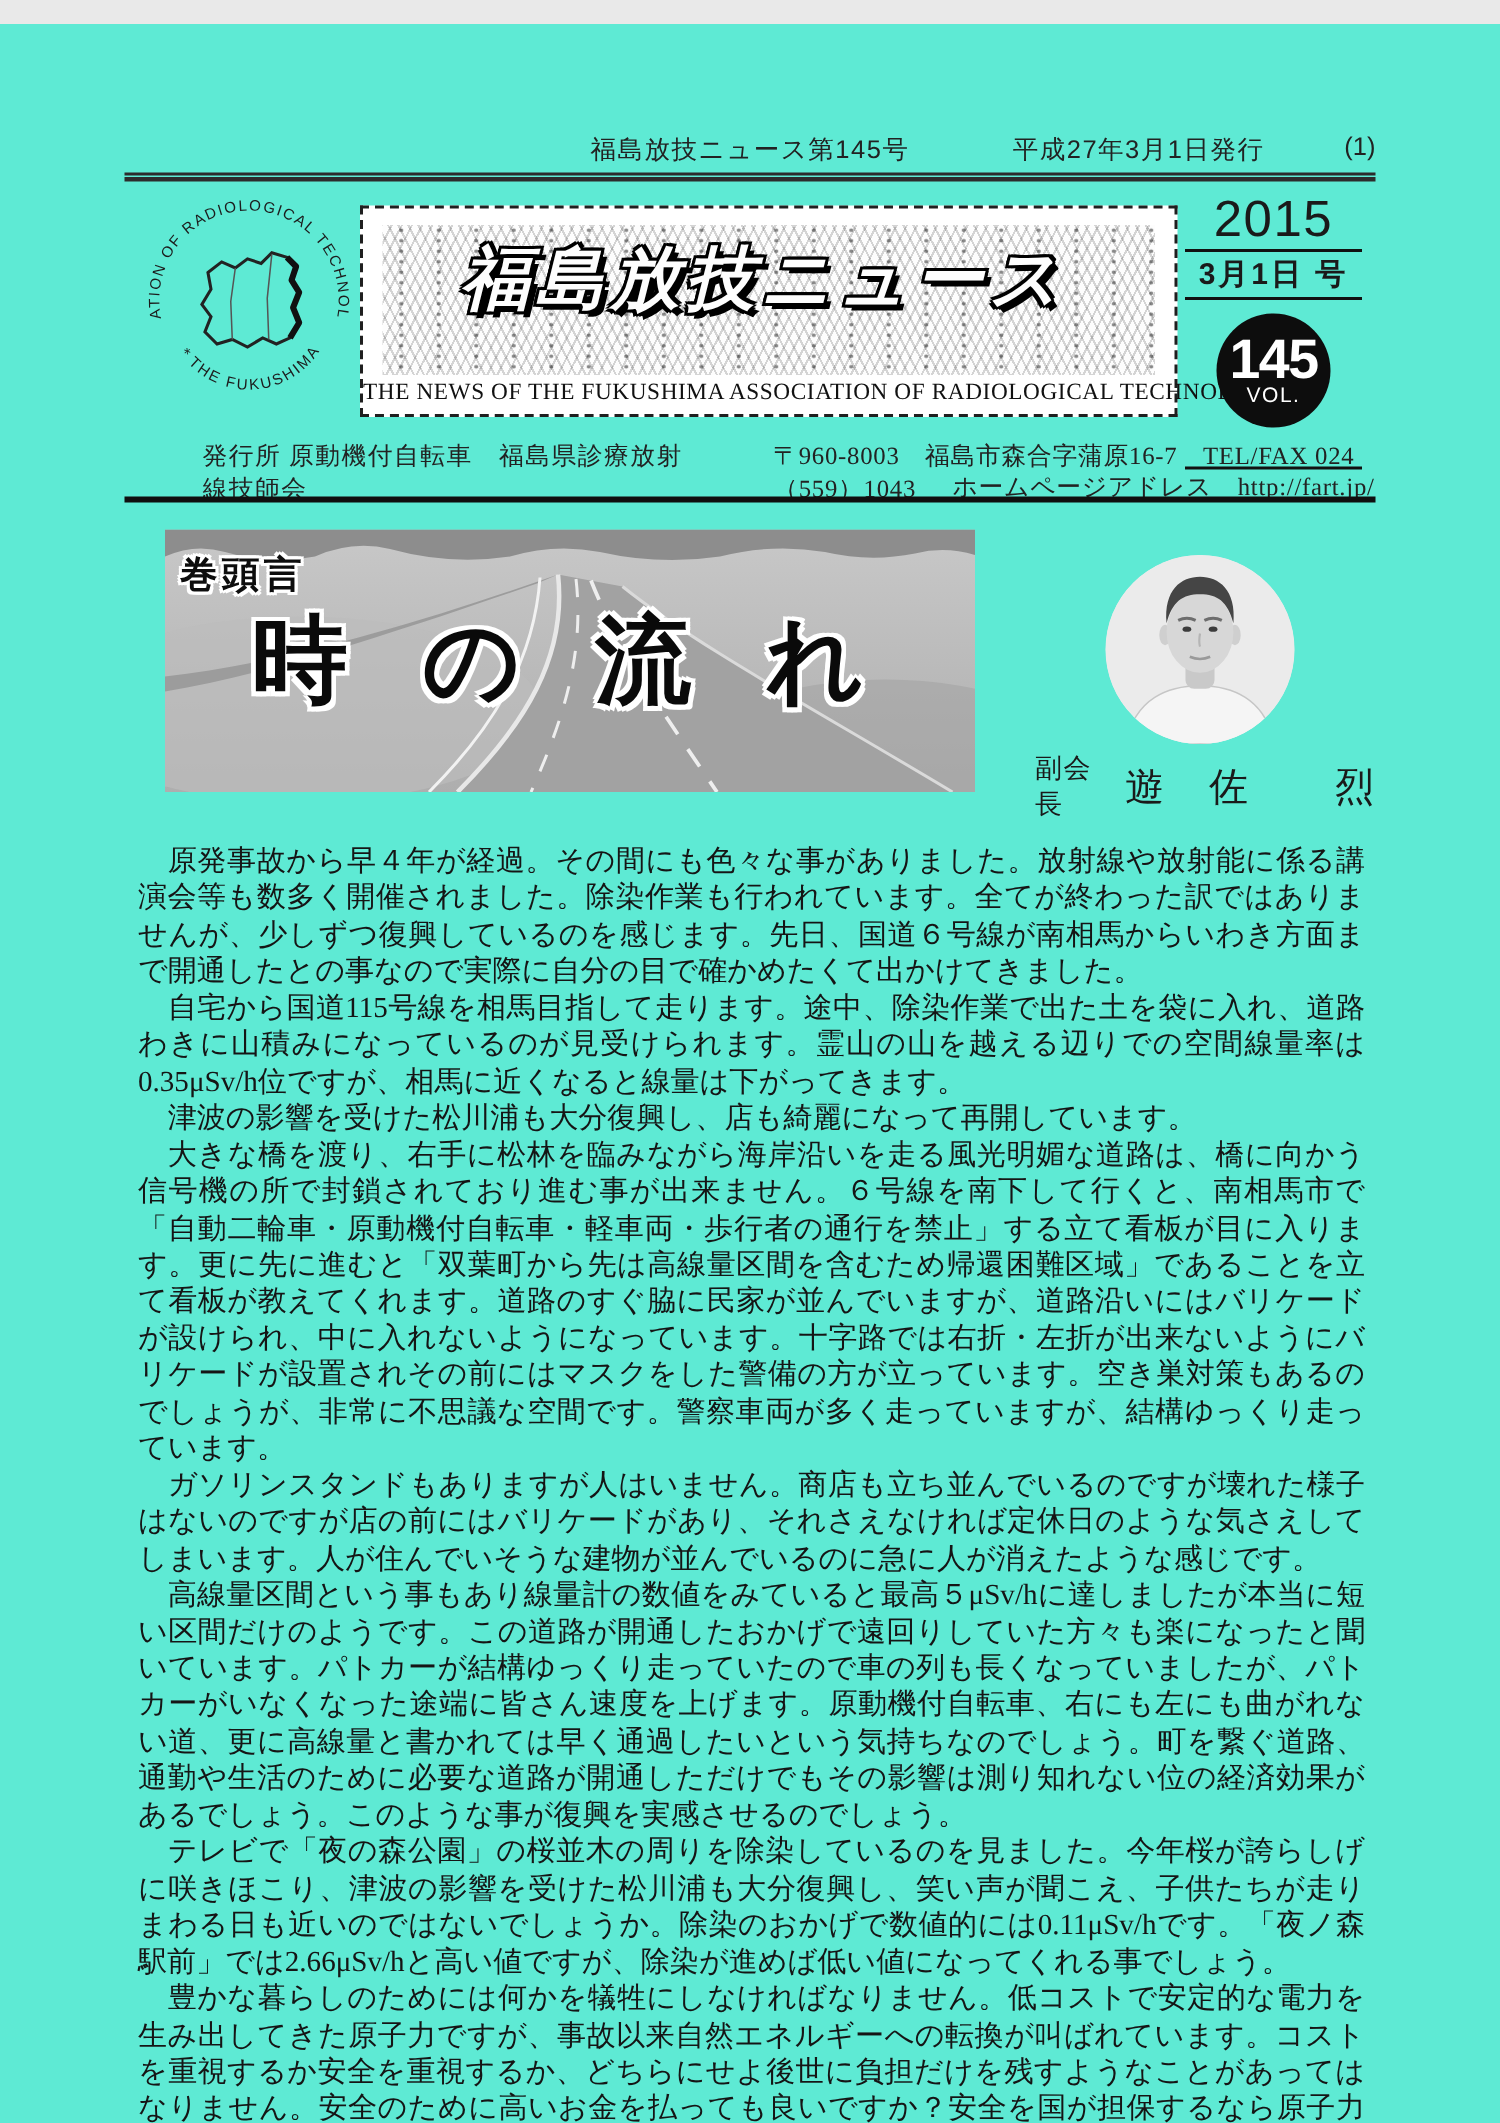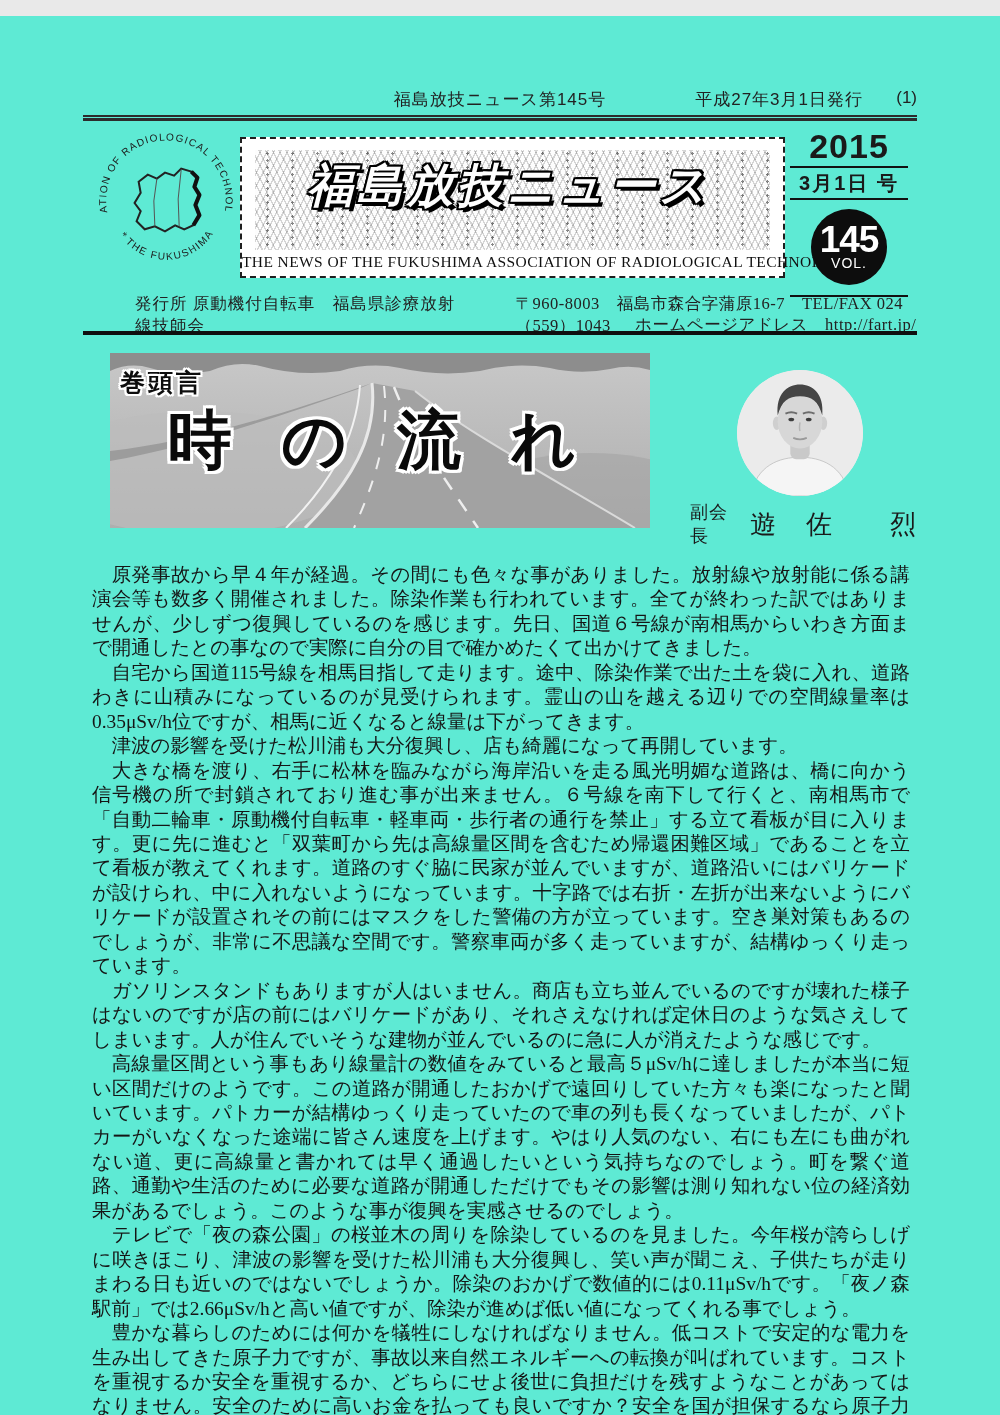--- a/index.html
+++ b/index.html
@@ -6,21 +6,21 @@
   html,body { background:#e9e9e9; }
   .page {
     position:relative; width:1000px; height:1415px; margin:16px auto;
     background:#5eead4; color:#1a1a1a; overflow:hidden;
     font-family:"Liberation Serif", serif;
   }
   
   .running-head { position:absolute; top:72px; left:83px; right:83px; height:22px;
     font-family:"Liberation Sans", sans-serif; font-size:17px; color:#222; }
   .rh-center { position:absolute; left:50%; transform:translateX(-50%); top:0; letter-spacing:1px; }
-  .rh-date { position:absolute; right:54px; top:0; letter-spacing:1px; }
+  .rh-date { position:absolute; right:74px; top:0; letter-spacing:1px; }
   .rh-page { position:absolute; right:0; top:0; }
   .rule-double { position:absolute; top:99px; left:83px; right:83px; height:6px;
     border-top:2px solid #2c2c2c; border-bottom:3px solid #2c2c2c; }
   
   .logo { position:absolute; left:90px; top:112px; width:152px; height:152px; }
   .masthead-box { position:absolute; left:240px; top:121px; width:545px; height:141px;
     border:2.5px dashed #1f1f1f; background:#fff; }
   .pattern-band { position:absolute; left:13px; right:13px; top:11px; height:100px;
     background-color:#fdfdfd;
     background-image:
@@ -33,25 +33,25 @@
     font-family:"Liberation Sans", sans-serif; font-weight:bold; font-size:46px;
     letter-spacing:4px; color:#fdfdfd; transform:skewX(-14deg); white-space:nowrap;
     text-shadow:
       -2px -2px 0 #000, 2px -2px 0 #000, -2px 2px 0 #000, 2px 2px 0 #000,
       -2px 0 0 #000, 2px 0 0 #000, 0 -2px 0 #000, 0 2px 0 #000, 5px 4px 0 #000; }
   .masthead-sub { position:absolute; bottom:5px; left:0; right:0; text-align:center;
     font-family:"Liberation Serif", serif; font-size:15.5px; letter-spacing:.4px; color:#111; white-space:nowrap; }
   
   .vol-col { position:absolute; left:790px; top:110px; width:118px;
     font-family:"Liberation Sans", sans-serif; text-align:center; }
-  .vol-year { font-size:34px; font-weight:bold; letter-spacing:1px; line-height:40px;
+  .vol-year { font-size:34px; font-weight:normal; letter-spacing:1px; line-height:40px;
     border-bottom:2px solid #111; }
   .vol-date { font-size:20px; font-weight:bold; letter-spacing:2px; line-height:30px;
     border-bottom:2px solid #111; }
-  .vol-circle-wrap { padding:9px 0 10px; border-bottom:2px solid #111; }
+  .vol-circle-wrap { padding:9px 0 26px; border-bottom:2px solid #111; }
   .vol-circle { width:76px; height:76px; margin:0 auto; background:#0d0d0d; border-radius:50%;
     color:#fff; display:flex; flex-direction:column; align-items:center; justify-content:center; }
   .vol-num { font-size:37px; font-weight:bold; letter-spacing:-1px; line-height:32px; }
   .vol-label { font-size:14px; letter-spacing:1px; line-height:14px; }
   
   .publisher { position:absolute; left:83px; top:277px; width:834px; font-size:16.5px; color:#222; }
   .pub-row1 { display:flex; }
   .pub-issuer { margin-left:52px; letter-spacing:1px; }
   .pub-address { margin-left:56px; letter-spacing:.5px; }
   .pub-homepage { position:absolute; left:552px; top:21px; letter-spacing:.5px; }
@@ -181,18 +181,18 @@
     <span class="author-title">副会長</span>
     <span class="author-name">遊　佐　　烈</span>
   </div>
 
   <div class="article">
       <p>原発事故から早４年が経過。その間にも色々な事がありました。放射線や放射能に係る講演会等も数多く開催されました。除染作業も行われています。全てが終わった訳ではありませんが、少しずつ復興しているのを感じます。先日、国道６号線が南相馬からいわき方面まで開通したとの事なので実際に自分の目で確かめたくて出かけてきました。</p>
       <p>自宅から国道115号線を相馬目指して走ります。途中、除染作業で出た土を袋に入れ、道路わきに山積みになっているのが見受けられます。霊山の山を越える辺りでの空間線量率は0.35μSv/h位ですが、相馬に近くなると線量は下がってきます。</p>
       <p>津波の影響を受けた松川浦も大分復興し、店も綺麗になって再開しています。</p>
       <p>大きな橋を渡り、右手に松林を臨みながら海岸沿いを走る風光明媚な道路は、橋に向かう信号機の所で封鎖されており進む事が出来ません。６号線を南下して行くと、南相馬市で「自動二輪車・原動機付自転車・軽車両・歩行者の通行を禁止」する立て看板が目に入ります。更に先に進むと「双葉町から先は高線量区間を含むため帰還困難区域」であることを立て看板が教えてくれます。道路のすぐ脇に民家が並んでいますが、道路沿いにはバリケードが設けられ、中に入れないようになっています。十字路では右折・左折が出来ないようにバリケードが設置されその前にはマスクをした警備の方が立っています。空き巣対策もあるのでしょうが、非常に不思議な空間です。警察車両が多く走っていますが、結構ゆっくり走っています。</p>
       <p>ガソリンスタンドもありますが人はいません。商店も立ち並んでいるのですが壊れた様子はないのですが店の前にはバリケードがあり、それさえなければ定休日のような気さえしてしまいます。人が住んでいそうな建物が並んでいるのに急に人が消えたような感じです。</p>
-      <p>高線量区間という事もあり線量計の数値をみていると最高５μSv/hに達しましたが本当に短い区間だけのようです。この道路が開通したおかげで遠回りしていた方々も楽になったと聞いています。パトカーが結構ゆっくり走っていたので車の列も長くなっていましたが、パトカーがいなくなった途端に皆さん速度を上げます。やはり人気のない、右にも左にも曲がれない道、更に高線量と書かれては早く通過したいという気持ちなのでしょう。町を繋ぐ道路、通勤や生活のために必要な道路が開通しただけでもその影響は測り知れない位の経済効果があるでしょう。このような事が復興を実感させるのでしょう。</p>
+      <p>高線量区間という事もあり線量計の数値をみていると最高５μSv/hに達しましたが本当に短い区間だけのようです。この道路が開通したおかげで遠回りしていた方々も楽になったと聞いています。パトカーが結構ゆっくり走っていたので車の列も長くなっていましたが、パトカーがいなくなった途端に皆さん速度を上げます。原動機付自転車、右にも左にも曲がれない道、更に高線量と書かれては早く通過したいという気持ちなのでしょう。町を繋ぐ道路、通勤や生活のために必要な道路が開通しただけでもその影響は測り知れない位の経済効果があるでしょう。このような事が復興を実感させるのでしょう。</p>
       <p>テレビで「夜の森公園」の桜並木の周りを除染しているのを見ました。今年桜が誇らしげに咲きほこり、津波の影響を受けた松川浦も大分復興し、笑い声が聞こえ、子供たちが走りまわる日も近いのではないでしょうか。除染のおかげで数値的には0.11μSv/hです。「夜ノ森駅前」では2.66μSv/hと高い値ですが、除染が進めば低い値になってくれる事でしょう。</p>
       <p>豊かな暮らしのためには何かを犠牲にしなければなりません。低コストで安定的な電力を生み出してきた原子力ですが、事故以来自然エネルギーへの転換が叫ばれています。コストを重視するか安全を重視するか、どちらにせよ後世に負担だけを残すようなことがあってはなりません。安全のために高いお金を払っても良いですか？安全を国が担保するなら原子力に頼りますか？どんな場合も「想定外」という事はありえます。自分の子供や孫の事も考えた上で、貴方はどちらを選択しますか？</p>
     </div>
 
 </div>
 
 </body></html>

